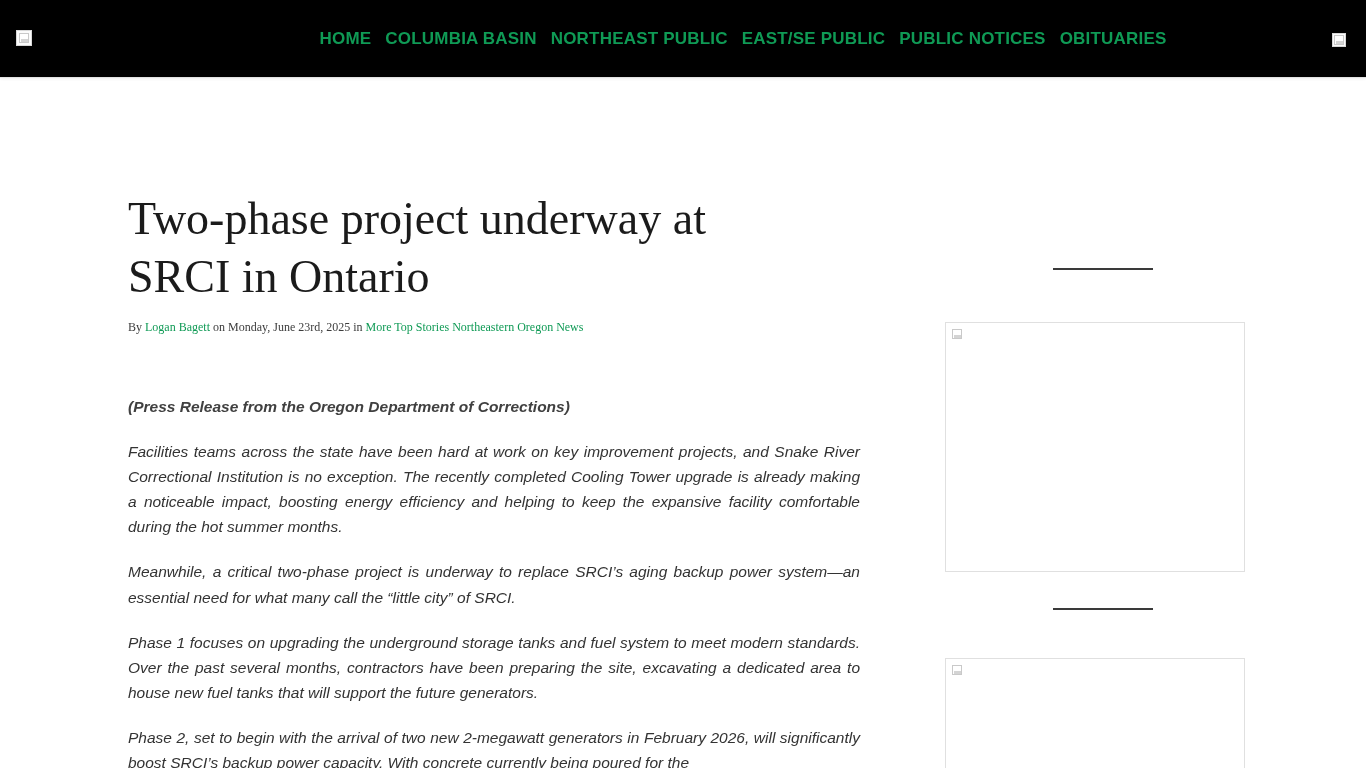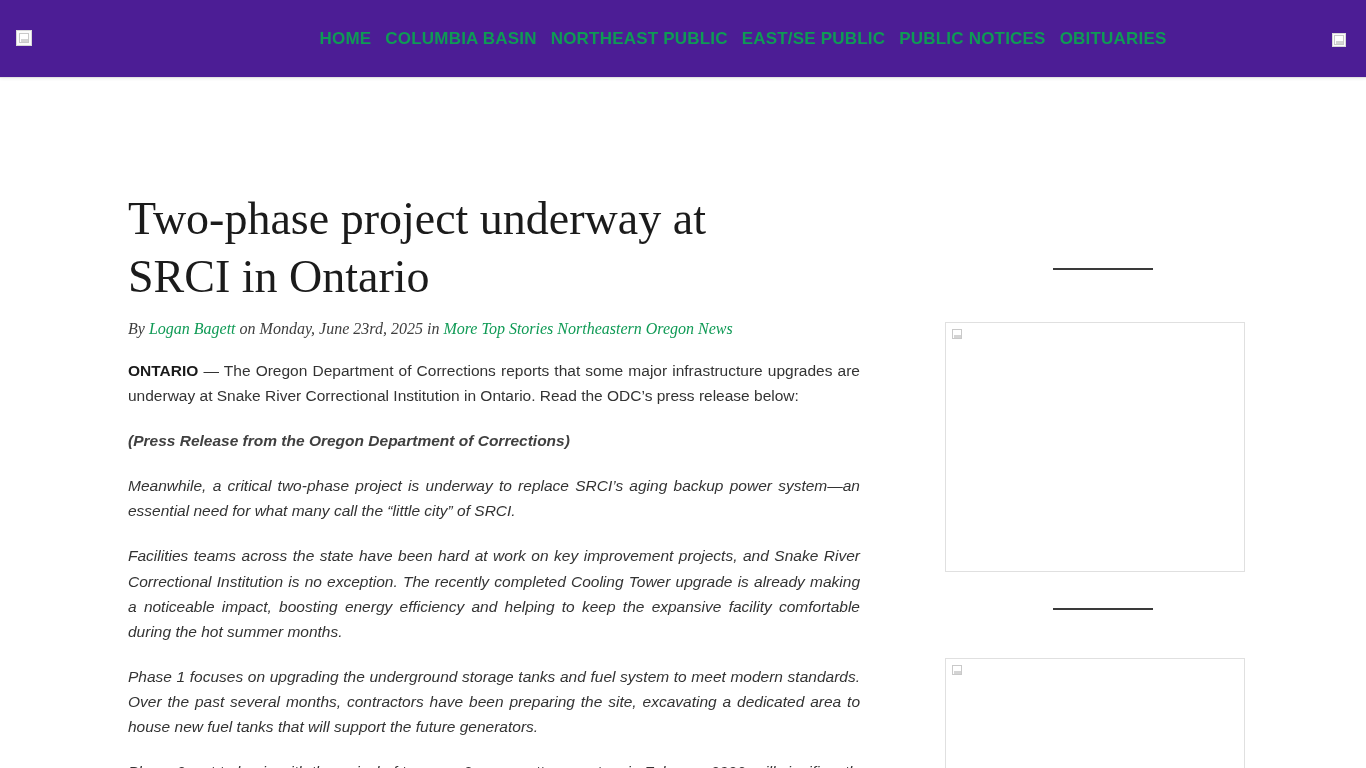--- a/index.html
+++ b/index.html
@@ -9,21 +9,21 @@
     width: 1366px;
     height: 768px;
     overflow: hidden;
     background: #ffffff;
     font-family: "Liberation Sans", sans-serif;
   }
 
   
   .site-header {
     height: 78px;
-    background: #4c1d95;
+    background: #000000;
     border-bottom: 1px solid #e2e2e2;
     box-shadow: 0 1px 3px rgba(0,0,0,0.07);
     display: flex;
     align-items: center;
     position: relative;
   }
   .logo-slot {
     position: absolute;
     left: 16px;
     top: 30px;
@@ -100,24 +100,23 @@
     font-family: "Liberation Serif", serif;
     font-size: 46px;
     line-height: 1.26;
     color: #1b1b1b;
     font-weight: normal;
     margin: 0 0 14px 0;
     max-width: 680px;
   }
   .byline {
     font-family: "Liberation Serif", serif;
-    font-style: italic;
-    font-size: 16px;
+    font-size: 12px;
     color: #3d3d3d;
-    margin-bottom: 20px;
+    margin-bottom: 59px;
   }
   .byline a {
     color: #0f9a55;
     text-decoration: none;
   }
   .byline .cats a { color: #0f9a55; }
 
   .body-text {
     font-size: 15.5px;
     line-height: 1.62;
@@ -193,28 +192,25 @@
     <div class="byline">
       <span>By</span>
       <a href="#">Logan Bagett</a>
       <span>on</span>
       <span>Monday, June 23rd, 2025</span>
       <span>in</span>
       <span class="cats"><a href="#">More Top Stories Northeastern Oregon News</a></span>
     </div>
 
     <div class="body-text">
-      <p class="lead">
-        <strong>ONTARIO</strong><span> — The Oregon Department of Corrections reports that some major infrastructure upgrades are underway at Snake River Correctional Institution in Ontario. Read the ODC’s press release below:</span>
-      </p>
 
       <p class="press-note">(Press Release from the Oregon Department of Corrections)</p>
 
+      <p class="italic-para">Facilities teams across the state have been hard at work on key improvement projects, and Snake River Correctional Institution is no exception. The recently completed Cooling Tower upgrade is already making a noticeable impact, boosting energy efficiency and helping to keep the expansive facility comfortable during the hot summer months.</p>
       <p class="italic-para">Meanwhile, a critical two-phase project is underway to replace SRCI’s aging backup power system—an essential need for what many call the “little city” of SRCI.</p>
-      <p class="italic-para">Facilities teams across the state have been hard at work on key improvement projects, and Snake River Correctional Institution is no exception. The recently completed Cooling Tower upgrade is already making a noticeable impact, boosting energy efficiency and helping to keep the expansive facility comfortable during the hot summer months.</p>
       <p class="italic-para">Phase 1 focuses on upgrading the underground storage tanks and fuel system to meet modern standards. Over the past several months, contractors have been preparing the site, excavating a dedicated area to house new fuel tanks that will support the future generators.</p>
       <p class="italic-para">Phase 2, set to begin with the arrival of two new 2-megawatt generators in February 2026, will significantly boost SRCI’s backup power capacity. With concrete currently being poured for the</p>
     </div>
   </main>
 
   <aside class="sidebar-col">
     <div class="side-divider"></div>
 
     <div class="ad-slot">
       <span class="broken-img-glyph"></span>

